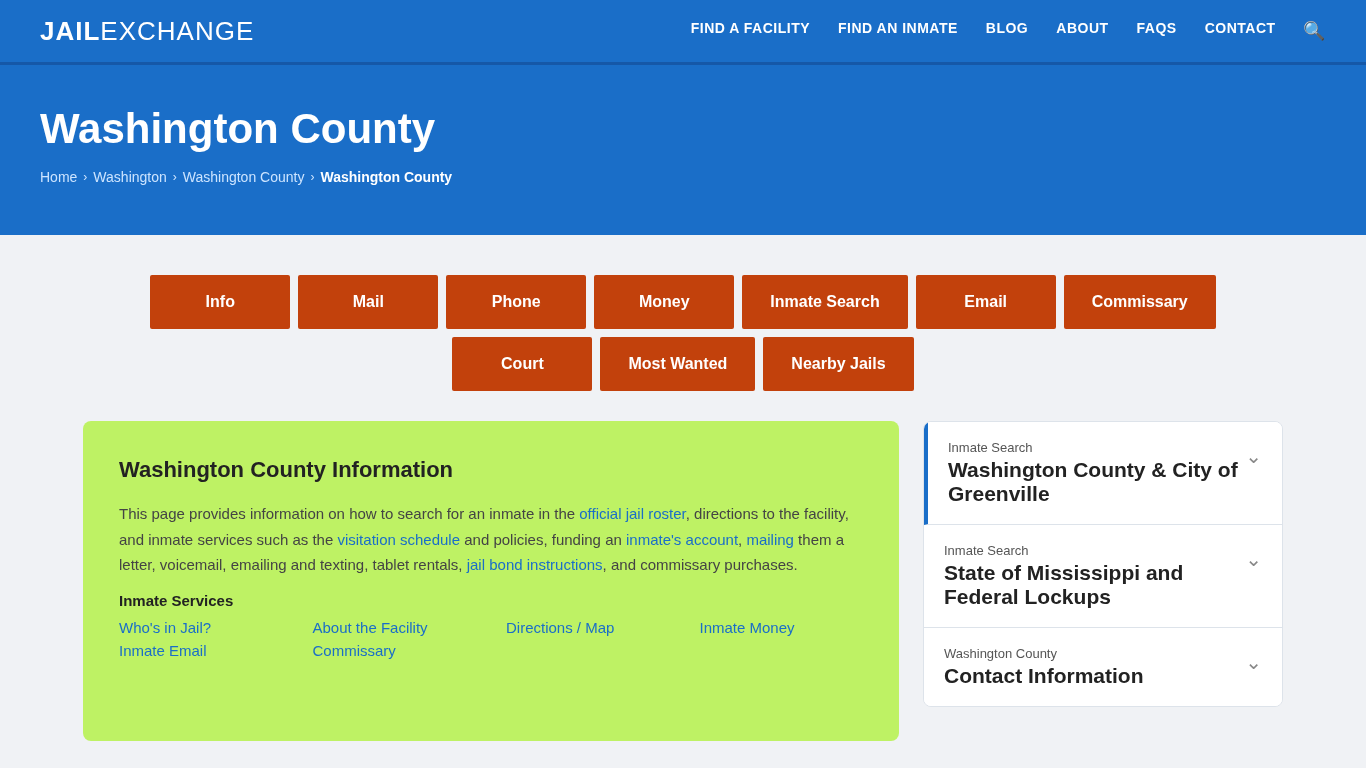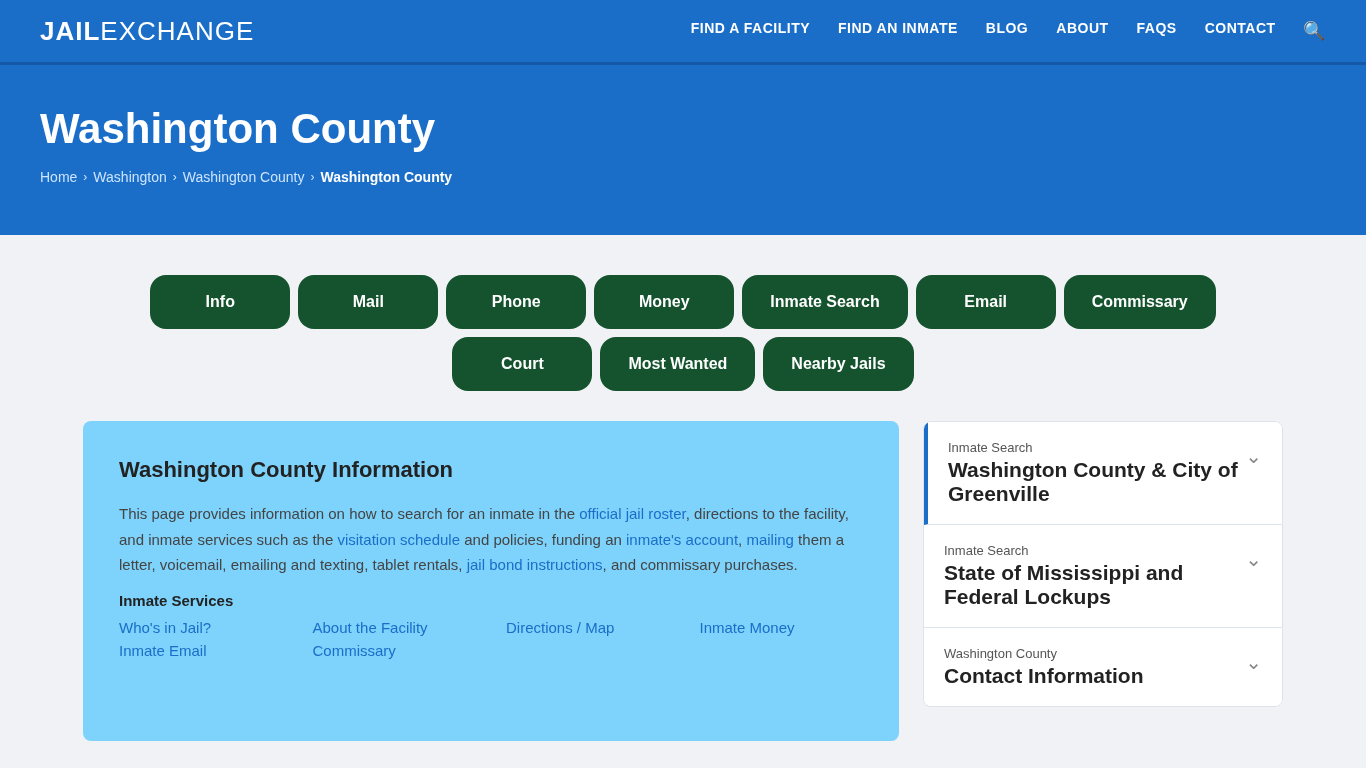--- a/index.html
+++ b/index.html
@@ -78,44 +78,44 @@
       flex-direction: column;
       align-items: center;
       gap: 8px;
       margin-bottom: 30px;
     }
     .tabs-row {
       display: flex;
       gap: 8px;
     }
     .tab-btn {
-      background: #14532d;
+      background: #c2410c;
       color: #fff;
       border: none;
-      border-radius: 16px;
+      border-radius: 2px;
       padding: 18px 28px;
       font-size: 16px;
       font-weight: 600;
       cursor: pointer;
       min-width: 140px;
       text-align: center;
       transition: background 0.2s;
     }
 
     
     .content-grid {
       display: grid;
       grid-template-columns: 1fr 360px;
       gap: 24px;
       align-items: start;
     }
 
     
     .main-content {
-      background: #7dd3fc;
+      background: #bef264;
       border-radius: 8px;
       padding: 36px 36px;
       min-height: 320px;
     }
     .main-content h2 {
       font-size: 22px;
       font-weight: 800;
       margin-bottom: 18px;
       color: #222;
     }

